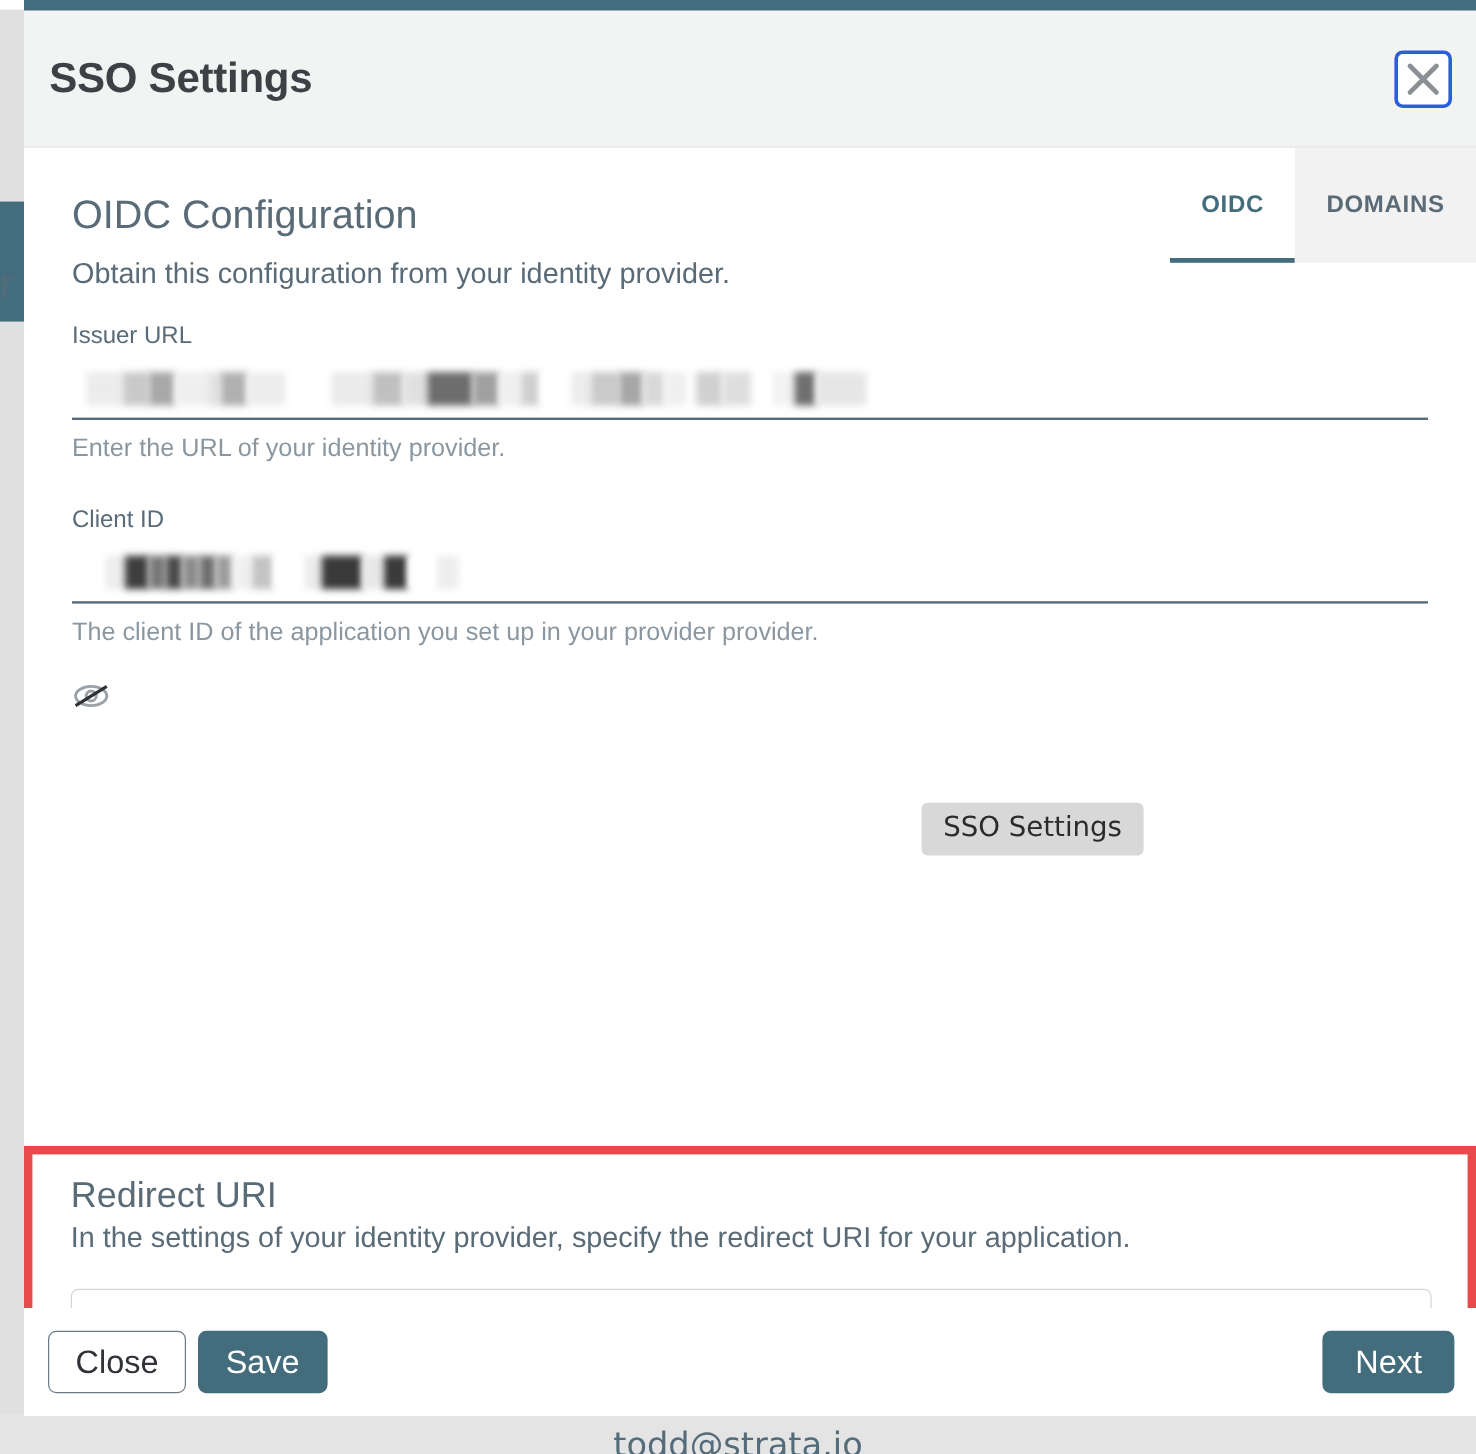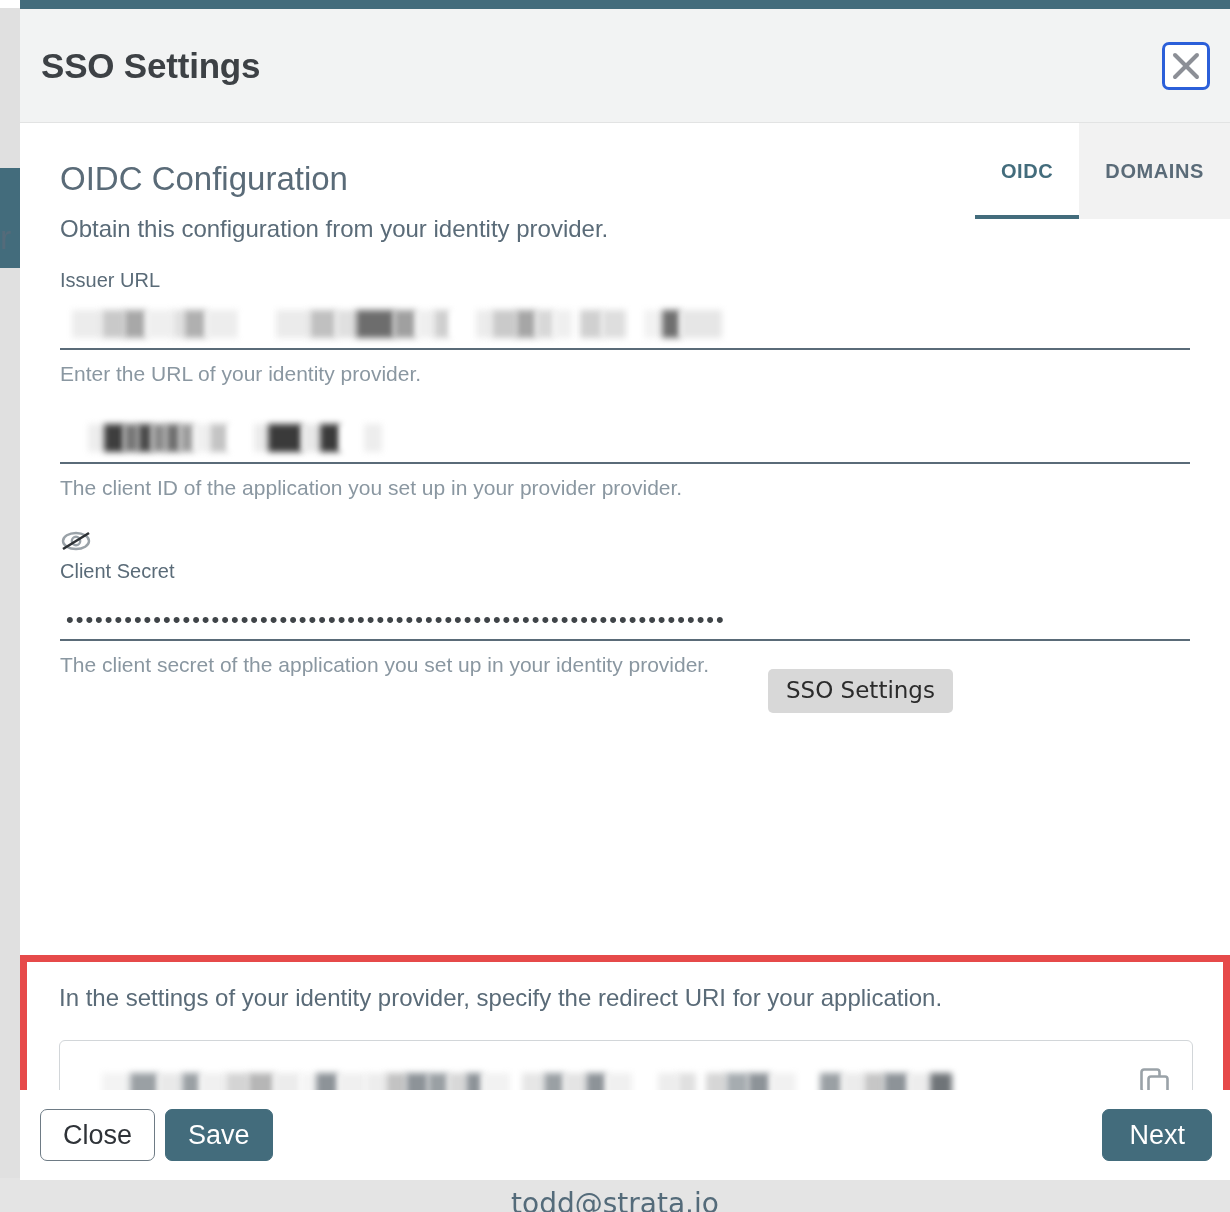--- a/index.html
+++ b/index.html
@@ -322,20 +322,21 @@
           <span style="left:542px;width:24px;background:#dedede"></span>
           <span style="left:584px;width:18px;background:#f2f2f2"></span>
           <span style="left:602px;width:18px;background:#6f6f6f"></span>
           <span style="left:620px;width:42px;background:#e6e6e6"></span>
         </div>
       </div>
       <div class="field-help">Enter the URL of your identity provider.</div>
     </div>
 
     <div class="field" style="margin-top:36px">
+      <div class="field-label">Client ID</div>
       <div class="field-input-wrap">
         <div class="redacted">
           <span style="left:28px;width:16px;background:#ededed"></span>
           <span style="left:44px;width:20px;background:#3e3e3e"></span>
           <span style="left:64px;width:14px;background:#777777"></span>
           <span style="left:78px;width:14px;background:#4a4a4a"></span>
           <span style="left:92px;width:14px;background:#8c8c8c"></span>
           <span style="left:106px;width:14px;background:#6f6f6f"></span>
           <span style="left:120px;width:14px;background:#9c9c9c"></span>
           <span style="left:134px;width:16px;background:#f0f0f0"></span>
@@ -355,33 +356,27 @@
     <div id="eye-icon-row">
       <span>
         <svg width="32" height="22" viewBox="0 0 32 22">
           <ellipse cx="16" cy="11" rx="13" ry="8" fill="none" stroke="#9aa2a8" stroke-width="2.4"></ellipse>
           <circle cx="16" cy="11" r="4.2" fill="none" stroke="#9aa2a8" stroke-width="2.4"></circle>
           <line x1="3" y1="19" x2="29" y2="3" stroke="#2e3236" stroke-width="2.6"></line>
         </svg>
       </span>
     </div>
 
-    <div class="field" style="margin-top:4px">
-      <div class="field-label">Client Secret</div>
-      <div class="field-input-wrap">
-        <span class="dots">••••••••••••••••••••••••••••••••••••••••••••••••••••••••••••••••••••</span>
-      </div>
-      <div class="field-help">The client secret of the application you set up in your identity provider.</div>
-    </div>
 
     <div id="tooltip">
       <span>SSO Settings</span>
     </div>
 
     <div id="redirect-block">
+      <div id="redirect-title">Redirect URI</div>
       <div id="redirect-sub">In the settings of your identity provider, specify the redirect URI for your application.</div>
       <div id="redirect-input">
         <div class="redacted" style="left:42px; top:32px; height:28px;">
           <span style="left:0px;width:28px;background:#f3f3f3"></span>
           <span style="left:28px;width:28px;background:#9aa0a4"></span>
           <span style="left:56px;width:24px;background:#e9e9e9"></span>
           <span style="left:80px;width:18px;background:#9aa0a4"></span>
           <span style="left:98px;width:26px;background:#f0f0f0"></span>
           <span style="left:124px;width:22px;background:#d4d4d4"></span>
           <span style="left:146px;width:26px;background:#b6b6b6"></span>

